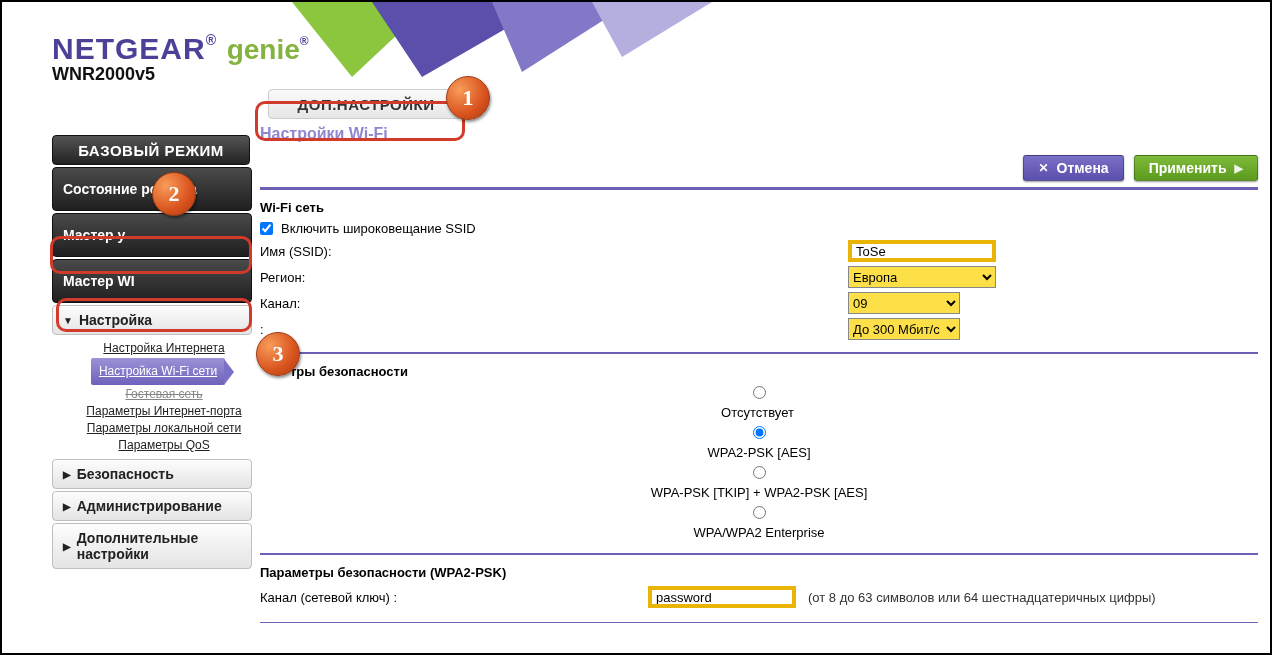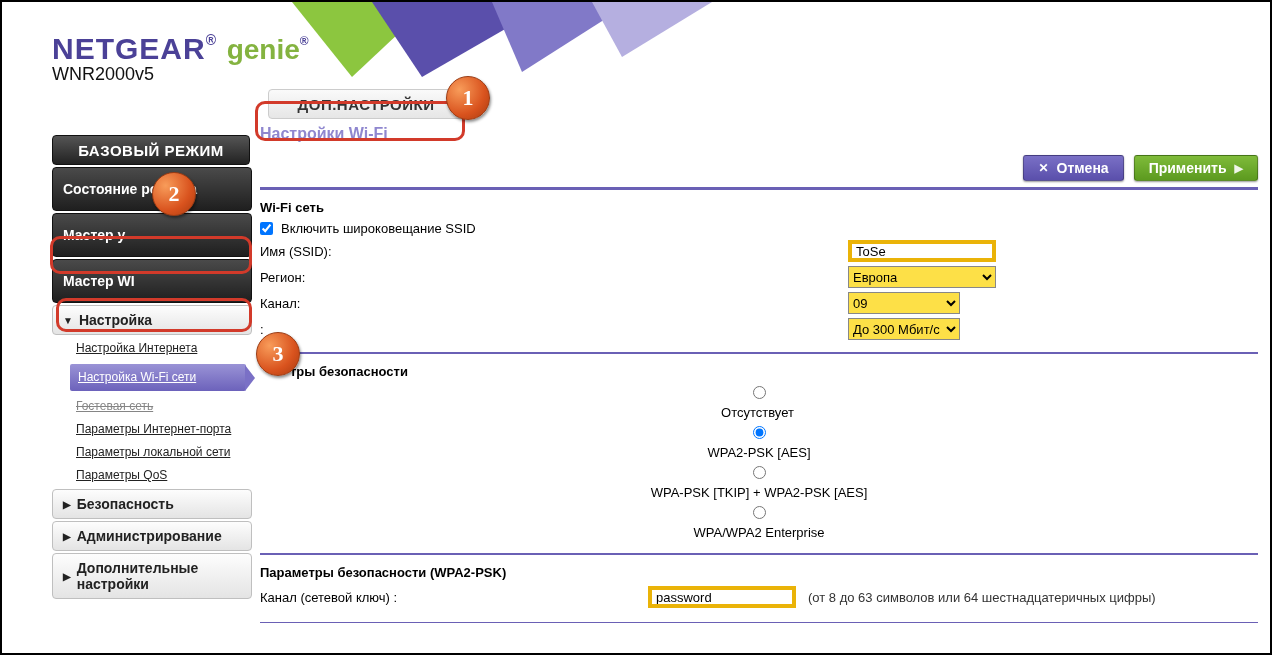--- a/index.html
+++ b/index.html
@@ -8,35 +8,35 @@
 
   
   .deco { position:absolute; top:0; left:290px; width:420px; height:75px; pointer-events:none; }
   .deco svg { width:100%; height:100%; }
 
   .header { padding: 30px 0 4px 50px; position:relative; }
   .brand-netgear { font-weight:800; font-family: Arial Black, Arial, sans-serif; color:#4b4197; font-size:30px; letter-spacing:1px; display:inline-block; vertical-align:bottom; }
   .reg { font-size:14px; vertical-align:top; }
   .brand-genie { color:#84b340; font-size:28px; font-weight:bold; font-style:normal; margin-left:6px; display:inline-block; vertical-align:bottom; }
   .header .reg2 { color:#4b4197; font-size:12px; vertical-align:top;}
-  .model { font-weight:normal; font-size:18px; color:#111; margin-top:-2px; }
+  .model { font-weight:bold; font-size:18px; color:#111; margin-top:-2px; }
 
   .layout { display:flex; padding:0 6px 0 50px; }
   .sidebar { width:200px; flex:0 0 200px; }
   .tab { display:flex; align-items:center; justify-content:center; height:30px; border-radius:4px; font-weight:bold; font-size:15px; letter-spacing:0.5px; cursor:pointer; border:1px solid #ccc; background:linear-gradient(#fafafa,#e6e6e6); color:#333; }
   .tab-dark { color:#fff; background:linear-gradient(#555,#222); border-color:#111; }
   .tab-row { display:flex; gap:0; }
   .tab-basic { width:198px;margin-top:46px; }
   .tab-adv { width:196px; margin-left:4px; }
 
   .menu { margin-top:2px; display:flex; flex-direction:column; gap:2px; }
   .menu-dark { background:linear-gradient(#4a4a4a,#1f1f1f); color:#fff; font-weight:bold; font-size:14px; padding:6px 10px; border-radius:4px; border:1px solid #111; height:44px; display:flex; align-items:center; cursor:pointer; }
   .menu-light { background:linear-gradient(#fdfdfd,#e4e4e4); color:#222; font-weight:bold; font-size:14px; padding:6px 10px; border-radius:4px; border:1px solid #bfbfbf; display:flex; align-items:center; cursor:pointer; }
   .menu-light .tri, .menu-dark .tri { margin-right:6px; font-size:10px; }
-  .submenu { padding: 4px 0 4px 24px; display:flex; flex-direction:column; gap:8px; }
+  .submenu { padding: 4px 0 4px 24px; display:flex; flex-direction:column; gap:2px;align-items:center; }
   .sublink { color:#222; text-decoration:underline; font-size:12px; cursor:pointer; line-height:1.25; }
   .sublink.active-wrap { background:linear-gradient(#9a93d6,#6c62bb); color:#fff; text-decoration:underline; padding:6px 8px; margin:0 6px 0 -6px; border-radius:2px; position:relative; font-size:12px; }
   .sublink.active-wrap::after { content:""; position:absolute; right:-9px; top:50%; transform:translateY(-50%); width:0;height:0;border-top:13px solid transparent;border-bottom:13px solid transparent;border-left:10px solid #7a70c6; }
 
   .content { flex:1; padding:0 6px 0 8px; position:relative; }
   .page-title { color:#8f87cf; font-weight:bold; font-size:16px; padding:6px 0 10px 0; }
   .btnbar { display:flex; justify-content:flex-end; gap:10px; padding:2px 0 6px 0; border-bottom:3px solid #6a60b5; }
   .btn { display:flex; align-items:center; gap:8px; color:#fff; font-weight:bold; font-size:14px; padding:4px 14px; border-radius:3px; cursor:pointer; border:1px solid rgba(0,0,0,.25); box-shadow:0 1px 2px rgba(0,0,0,.4); }
   .btn.cancel { background:linear-gradient(#7a70c6,#5a4fab); }
   .btn.apply { background:linear-gradient(#7fbb3a,#5c9a1f); }

